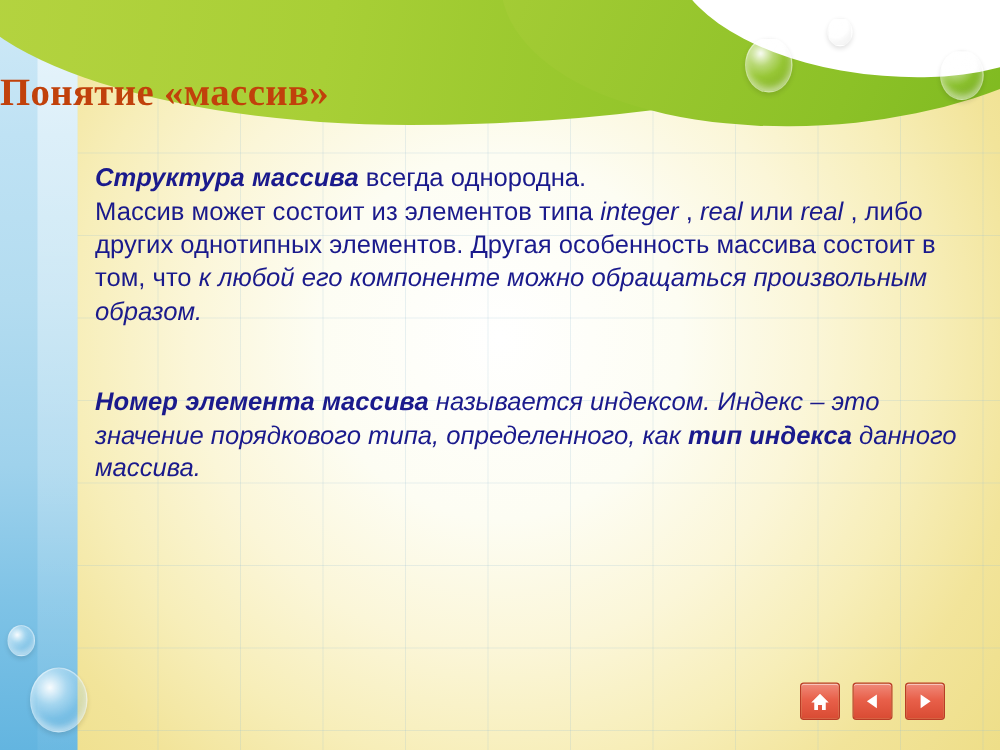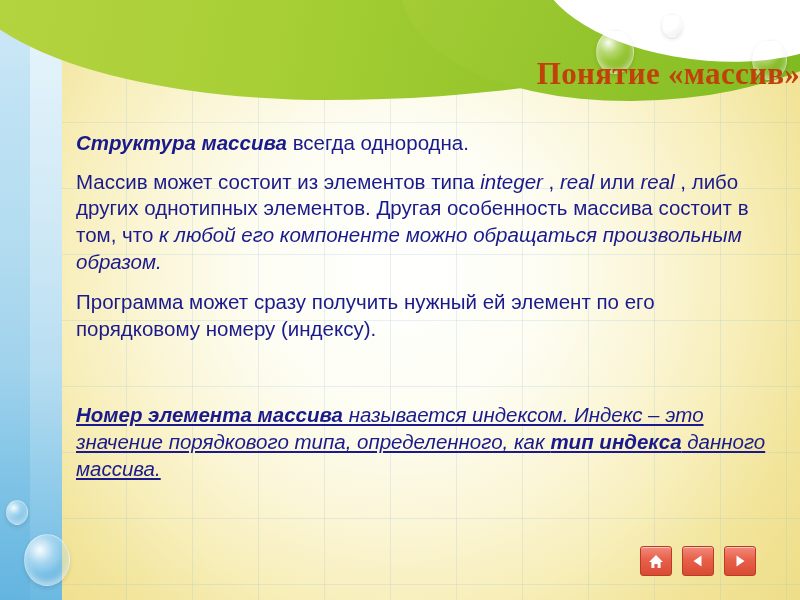--- a/index.html
+++ b/index.html
@@ -100,21 +100,21 @@
            background: radial-gradient(circle at 34% 30%, rgba(255,255,255,0.95) 0%, rgba(210,236,250,0.5) 30%, rgba(140,200,235,0.25) 55%, rgba(60,140,190,0.28) 100%); }
   #drop5 { left: 6px;   top: 500px; width: 20px; height: 23px;
            background: radial-gradient(circle at 34% 30%, rgba(255,255,255,0.95) 0%, rgba(210,236,250,0.5) 30%, rgba(140,200,235,0.25) 55%, rgba(60,140,190,0.28) 100%); }
 
   
   #title {
     position: absolute;
     left: 0;
     top: 56px;
     width: 800px;
-    text-align: right;
+    text-align: left;
     font-family: "Liberation Serif", serif;
     font-weight: bold;
     font-size: 31px;
     color: #c1410b;
     letter-spacing: 0.3px;
   }
 
   
   #body-text {
     position: absolute;
@@ -122,22 +122,22 @@
     top: 130px;
     width: 690px;
     color: #1a1a8c;
     font-size: 20.5px;
     line-height: 1.30;
   }
   .para {
     margin: 0 0 14px 0;
     text-indent: 0;
   }
-  .p-first { margin-bottom: 12px; }
-  .p-gap   { margin-top: 60px; text-decoration: underline; }
+  .p-first { margin-bottom: 0; }
+  .p-gap   { margin-top: 46px; }
   b.bi { font-weight: bold; font-style: italic; }
   i.it { font-style: italic; }
 
   
   #nav {
     position: absolute;
     right: 44px;
     bottom: 24px;
     display: flex;
     gap: 10px;
@@ -180,23 +180,20 @@
 
   <div id="body-text">
     <p class="para p-first">
       <b class="bi">Структура массива</b><span> всегда однородна.</span>
     </p>
 
     <p class="para">
       <span>Массив может состоит из элементов типа </span><i class="it">integer</i><span> , </span><i class="it">real</i><span> или </span><i class="it">real</i><span> , либо других однотипных элементов. Другая особенность массива состоит в том, что </span><i class="it">к любой его компоненте можно обращаться произвольным образом.</i>
     </p>
 
-    <p class="para">
-      <span>Программа может сразу получить нужный ей элемент по его порядковому номеру (индексу).</span>
-    </p>
 
     <p class="para p-gap">
       <b class="bi">Номер элемента массива</b><i class="it"> называется индексом. Индекс – это значение порядкового типа, определенного, как </i><b class="bi">тип индекса</b><i class="it"> данного массива.</i>
     </p>
   </div>
 
   <div id="nav">
     <div class="navbtn">
       <span>
         <svg width="16" height="15" viewBox="0 0 16 15" aria-hidden="true">

